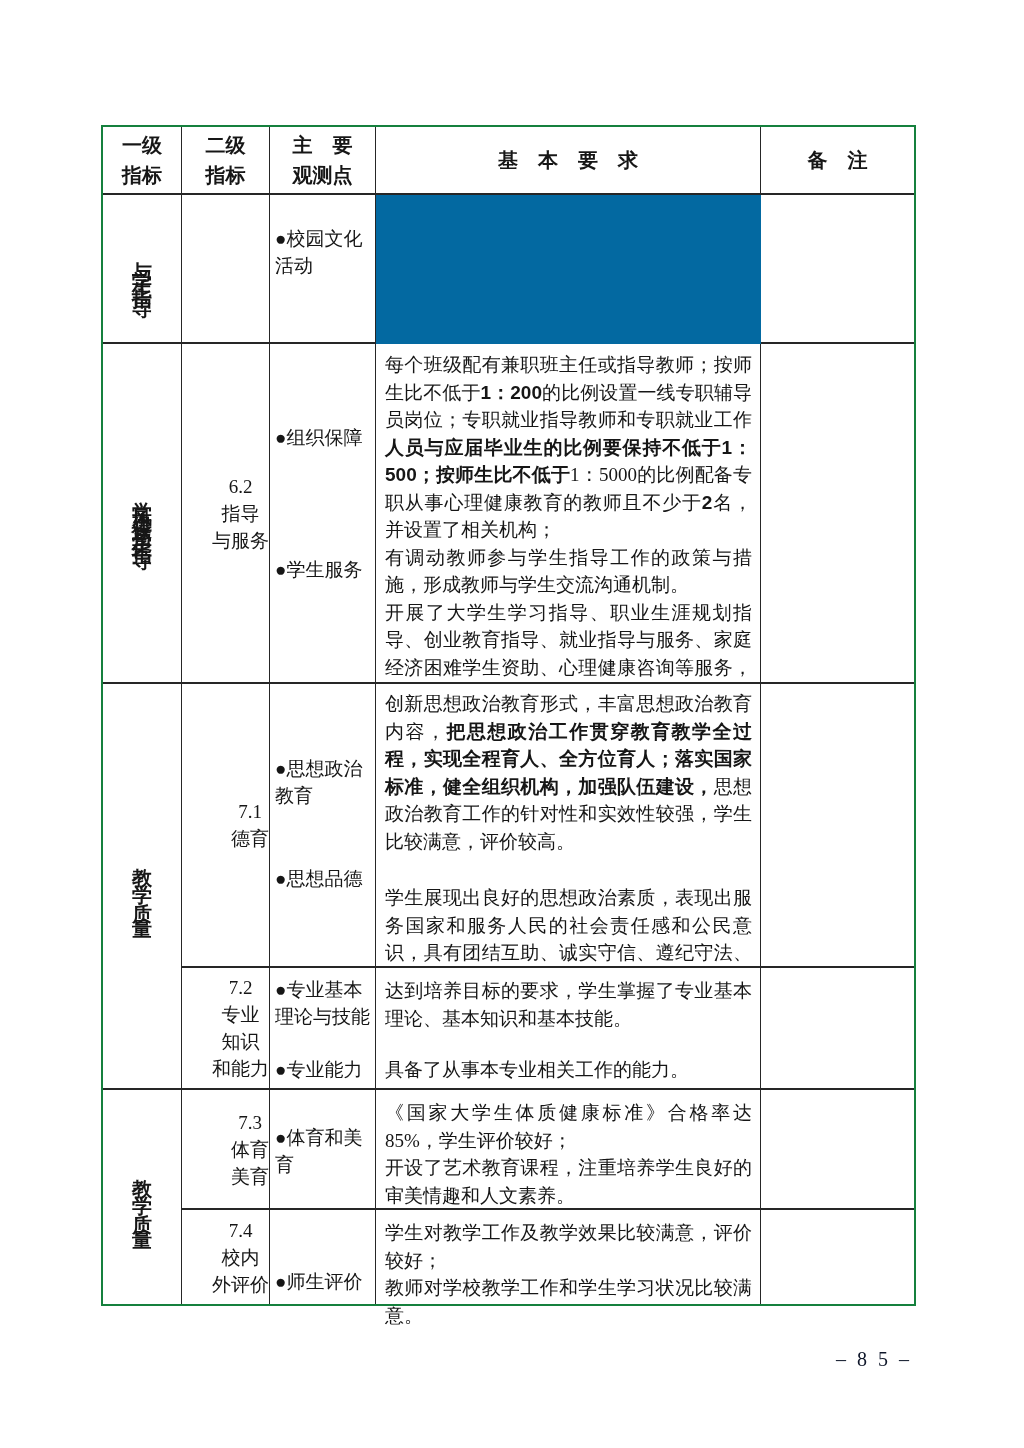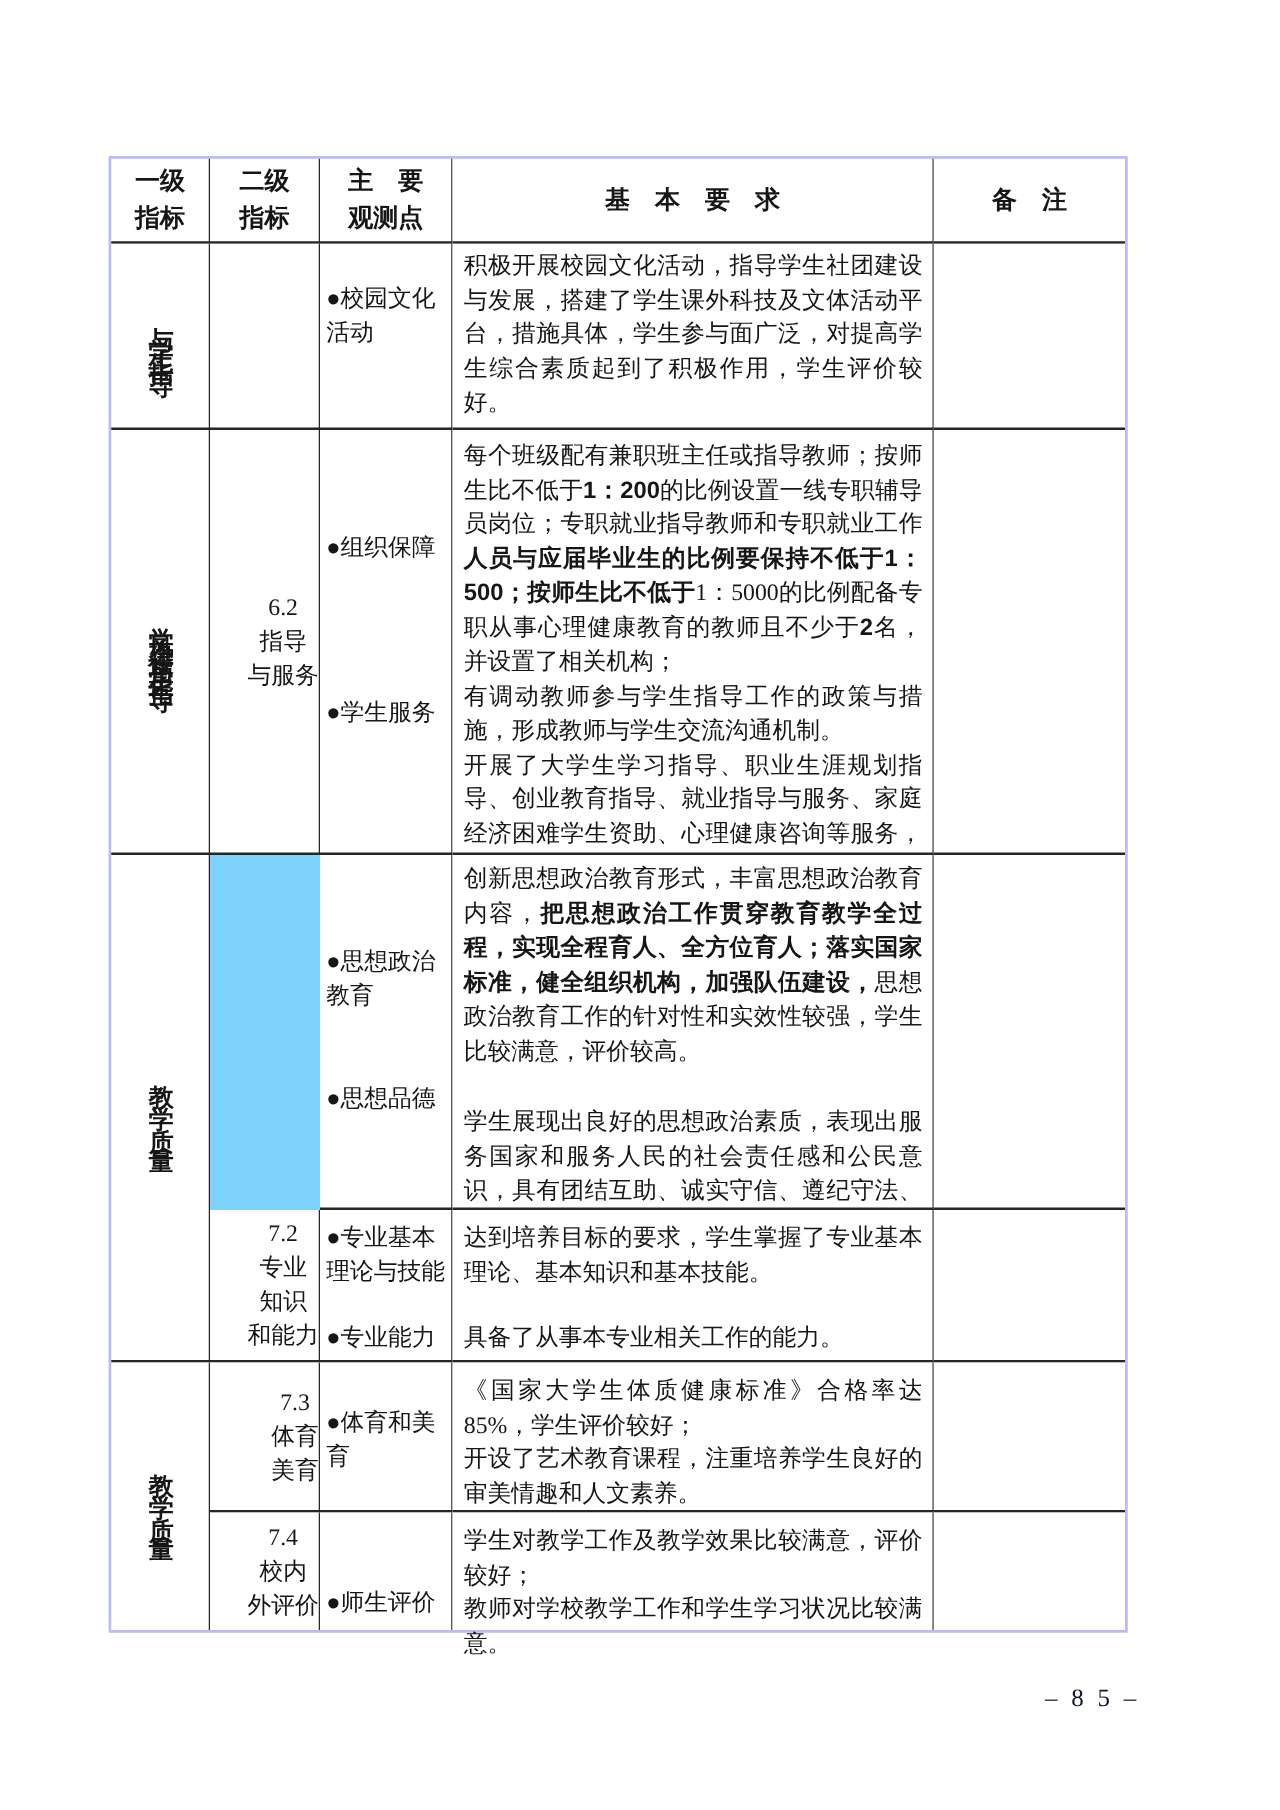--- a/index.html
+++ b/index.html
@@ -10,27 +10,27 @@
   body {
     position: relative;
     width: 1024px;
     height: 1448px;
     font-family: "Liberation Serif", "DejaVu Serif", serif;
     color: #161616;
     overflow: hidden;
   }
   .table-wrap {
     position: absolute;
-    left: 87px;
+    left: 101px;
     top: 125px;
     display: grid;
     grid-template-columns: 79px 88px 106px 385px 153px;
     grid-template-rows: 68px 149px 340px 284px 122px 120px 94px;
-    border: 2px solid #c4b5fd;
-    background: #7dd3fc;
+    border: 2px solid #15803d;
+    background: #0369a1;
   }
   .cell {
     box-sizing: border-box;
     position: relative;
     border-right: 1px solid #262626;
     border-bottom: 2px solid #262626;
     background: #ffffff;
   }
   .cell.last-col { border-right: none; }
   .cell.last-row { border-bottom: none; }
@@ -126,23 +126,20 @@
   <div class="cell head last-col" style="grid-area:1/5"><span>备　注</span></div>
 
   <div class="cell l1" style="grid-area:2/1">
       <span class="vtext ls-9">与学生指导</span>
     </div>
   <div class="cell" style="grid-area:2/2"></div>
   <div class="cell l3" style="grid-area:2/3">
     <span class="obs" style="top:32px">●校园文化
 活动</span>
   </div>
-  <div class="cell req" style="grid-area:2/4; padding-top:4px">
-    <p>积极开展校园文化活动，指导学生社团建设与发展，搭建了学生课外科技及文体活动平台，措施具体，学生参与面广泛，对提高学生综合素质起到了积极作用，学生评价较好。</p>
-  </div>
   <div class="cell last-col" style="grid-area:2/5"></div>
 
   <div class="cell l1" style="grid-area:3/1">
       <span class="vtext ls-6">学风建设与学生指导</span>
     </div>
   <div class="cell l2" style="grid-area:3/2"><span>6.2
 指导
 与服务</span></div>
   <div class="cell l3" style="grid-area:3/3">
     <span class="obs" style="top:82px">●组织保障</span>
@@ -151,20 +148,22 @@
   <div class="cell req" style="grid-area:3/4; padding-top:7px">
     <p>每个班级配有兼职班主任或指导教师；按师生比不低于<b>1：200</b>的比例设置一线专职辅导员岗位；专职就业指导教师和专职就业工作<b>人员与应届毕业生的比例要保持不低于1：500；按师生比不低于</b>1：5000的比例配备专职从事心理健康教育的教师且不少于<b>2</b>名，并设置了相关机构；</p>
     <p>有调动教师参与学生指导工作的政策与措施，形成教师与学生交流沟通机制。</p>
     <p>开展了大学生学习指导、职业生涯规划指导、创业教育指导、就业指导与服务、家庭经济困难学生资助、心理健康咨询等服务，学生比较满意；有跟踪调查毕业生发展情况的制度。</p>
   </div>
   <div class="cell last-col" style="grid-area:3/5"></div>
 
   <div class="cell l1" style="grid-row:4 / span 2; grid-column:1">
       <span class="vtext ls-17">教学质量</span>
     </div>
+  <div class="cell l2" style="grid-area:4/2"><span>7.1
+德育</span></div>
   <div class="cell l3" style="grid-area:4/3">
     <span class="obs" style="top:73px">●思想政治
 教育</span>
     <span class="obs" style="top:183px">●思想品德</span>
   </div>
   <div class="cell req" style="grid-area:4/4; padding-top:6px">
     <p>创新思想政治教育形式，丰富思想政治教育内容，<b>把思想政治工作贯穿教育教学全过程，实现全程育人、全方位育人；落实国家标准，健全组织机构，加强队伍建设，</b>思想政治教育工作的针对性和实效性较强，学生比较满意，评价较高。</p>
     <p class="gap29">学生展现出良好的思想政治素质，表现出服务国家和服务人民的社会责任感和公民意识，具有团结互助、诚实守信、遵纪守法、艰苦奋斗的良好品质，学生能积极参与志愿服务等公益活动。</p>
   </div>
   <div class="cell last-col" style="grid-area:4/5"></div>

